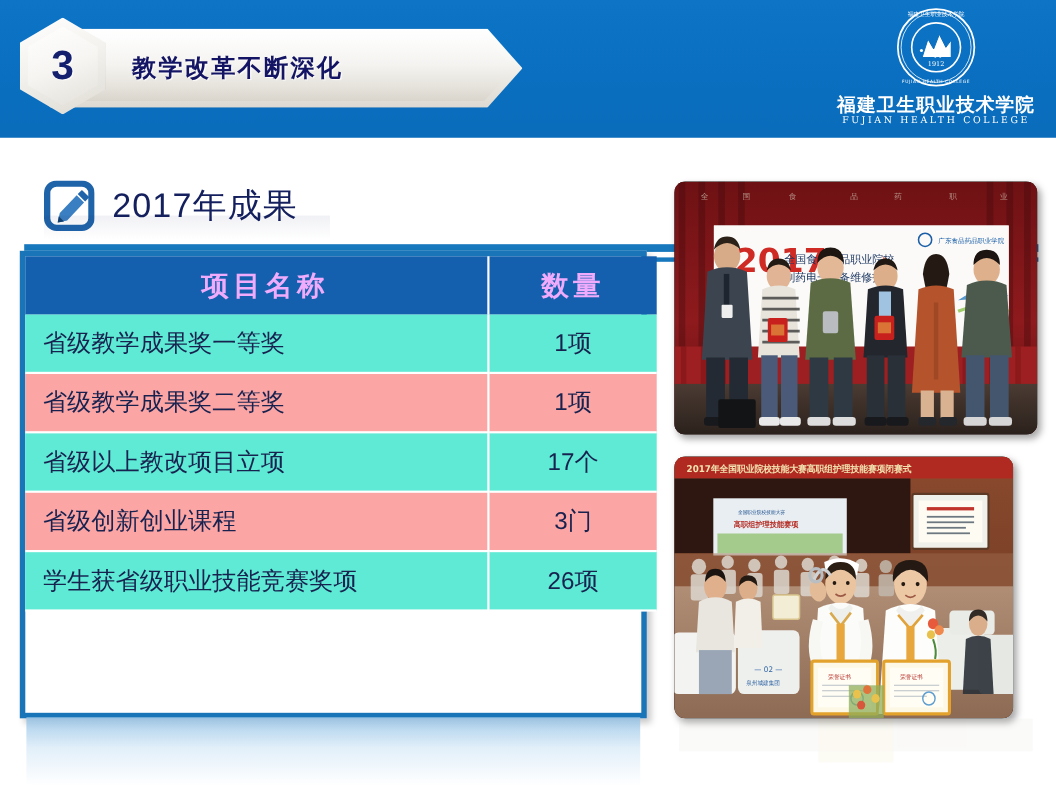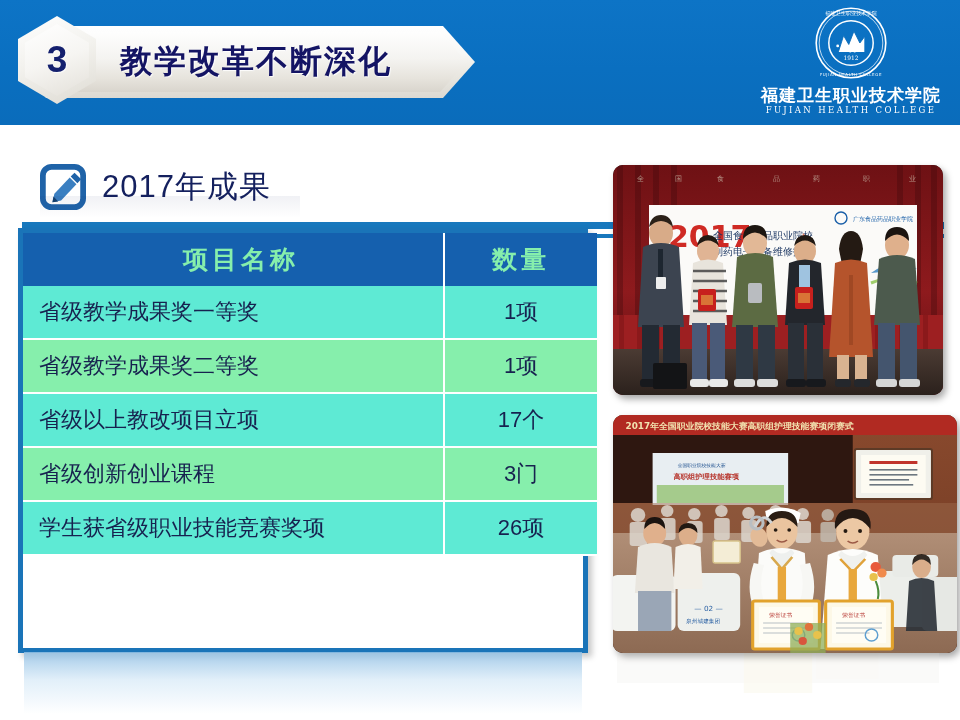--- a/index.html
+++ b/index.html
@@ -61,21 +61,21 @@
     width: 439px;
     height: 60px;
     background: linear-gradient(180deg, #fefefe 0%, #f4f3f0 45%, #e6e3dc 78%, #d9d5cd 100%);
     clip-path: polygon(0% 50%, 22px 0%, calc(100% - 27px) 0%, 100% 50%, calc(100% - 27px) 100%, 22px 100%);
   }
   .banner-title {
     position: absolute;
     left: 100px;
     top: 50%;
     transform: translateY(-50%);
-    font-size: 32px;
+    font-size: 22px;
     font-weight: bold;
     color: #141464;
     letter-spacing: 2px;
     white-space: nowrap;
     text-shadow: 1px 1px 1px rgba(255,255,255,0.9);
   }
 
   
   .hex-badge {
     position: absolute;
@@ -215,21 +215,21 @@
   }
   .data-table {
     position: absolute;
     left: 0; top: 0;
     width: 100%;
     border-collapse: collapse;
     table-layout: fixed;
   }
   .data-table th {
     background: #1560ae;
-    color: #86efac;
+    color: #f0abfc;
     font-size: 25px;
     font-weight: bold;
     padding: 10px 0;
     letter-spacing: 4px;
     text-align: center;
     border-right: 2px solid #ffffff;
     font-family: Liberation Serif, serif;
   }
   .data-table th:last-child { border-right: none; margin-top: 40px; }
   .data-table td {
@@ -237,21 +237,21 @@
     color: #17224f;
     height: 52px;
     padding: 0;
     border-right: 2px solid #ffffff;
     border-bottom: 2px solid #ffffff;
   }
   .data-table td:last-child { border-right: none; }
   .col-name { width: 404px; padding-left: 16px !important; text-align: left; }
   .col-qty  { width: 152px; text-align: center; }
   .row-odd  td { background: #5eead4; }
-  .row-even td { background: #86efac; }
+  .row-even td { background: #fca5a5; }
 
   .table-reflection {
     position: absolute;
     left: 24px;
     top: 652px;
     width: 558px;
     height: 62px;
     background: linear-gradient(180deg, rgba(150,195,230,0.85) 0%, rgba(190,220,242,0.45) 45%, rgba(255,255,255,0) 100%);
     pointer-events: none;
   }
@@ -266,21 +266,21 @@
   }
   .photo-1 {
     left: 613px;
     top: 165px;
     width: 330px;
     height: 230px;
   }
   .photo-2 {
     left: 613px;
     top: 415px;
-    width: 344px;
+    width: 308px;
     height: 238px;
   }
   .photo-2-reflection {
     position: absolute;
     left: 617px;
     top: 653px;
     width: 322px;
     height: 62px;
     border-radius: 0 0 10px 10px;
     overflow: hidden;

